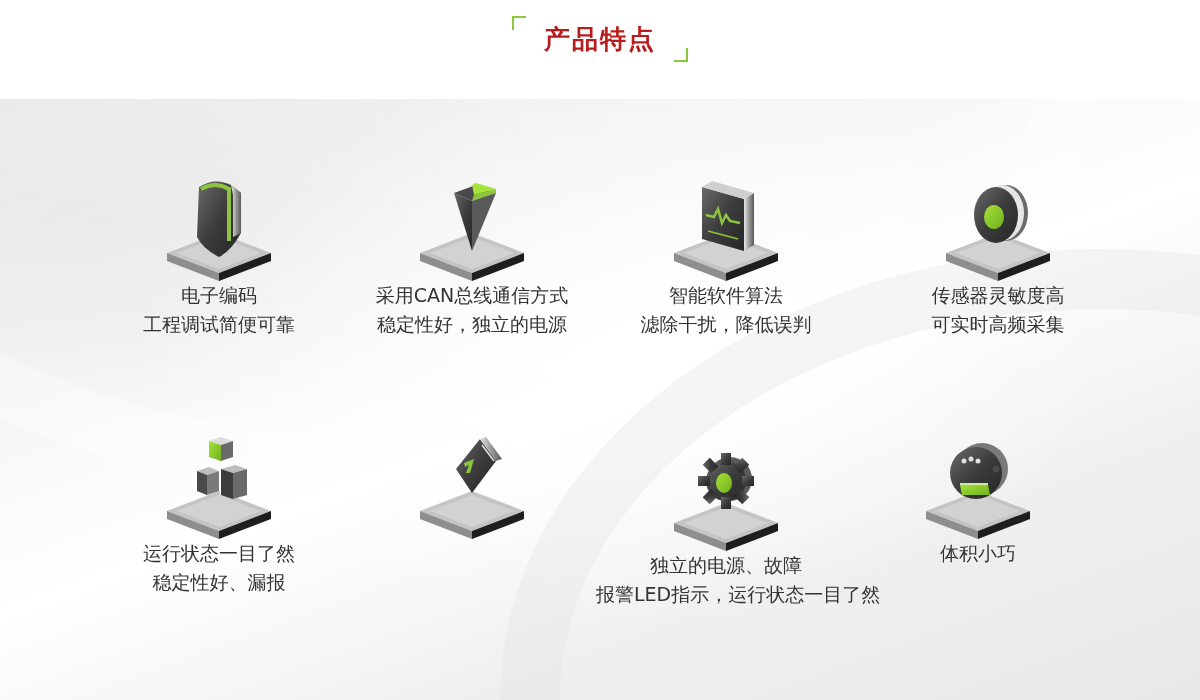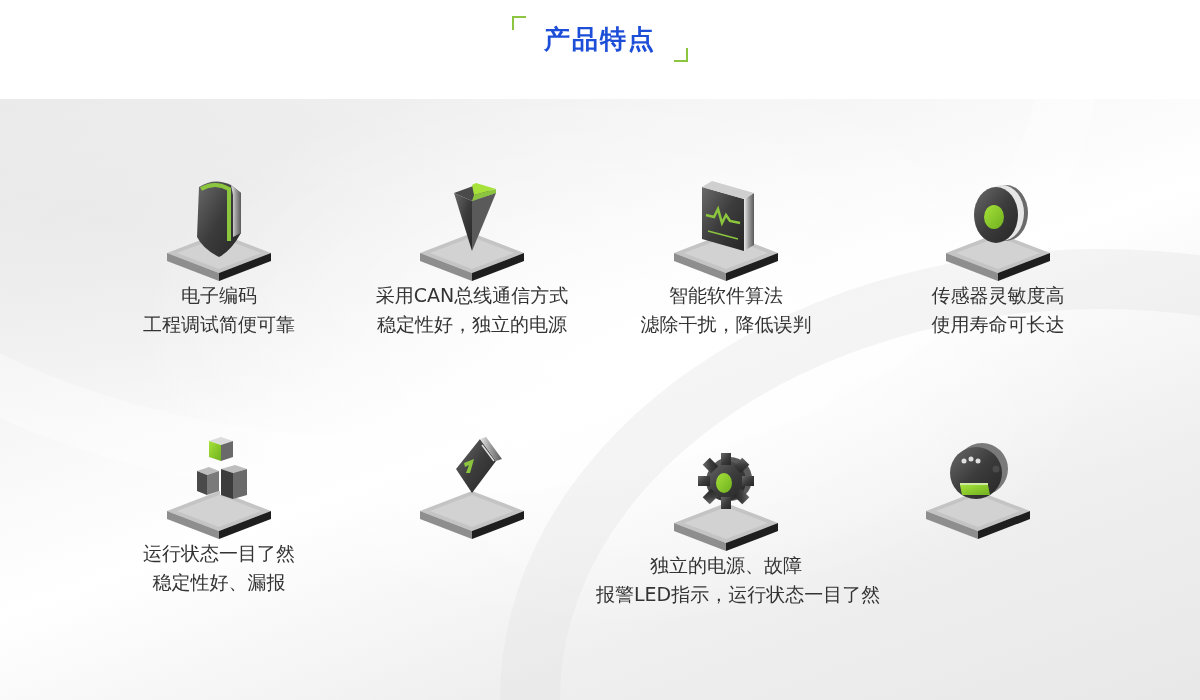--- a/index.html
+++ b/index.html
@@ -19,21 +19,21 @@
     .corner-tl {
       position: absolute; left: 0; top: 0; width: 14px; height: 14px;
       border-left: 2px solid #8cc63f; border-top: 2px solid #8cc63f;
     }
     .corner-br {
       position: absolute; right: 0; bottom: 0; width: 14px; height: 14px;
       border-right: 2px solid #8cc63f; border-bottom: 2px solid #8cc63f;
     }
     .title {
       position: absolute; left: 0; top: 6px; width: 176px; text-align: center;
-      font-size: 26px; font-weight: bold; color: #1d4ed8; letter-spacing: 2px;
+      font-size: 26px; font-weight: bold; color: #b91c1c; letter-spacing: 2px;
     }
     .content {
       position: absolute; left: 0; top: 99px; width: 1200px; height: 601px;
       background:
         radial-gradient(ellipse 700px 400px at 620px 250px, rgba(255,255,255,0.95), rgba(255,255,255,0) 70%),
         radial-gradient(ellipse 900px 300px at 100px 120px, rgba(230,230,230,0.6), rgba(255,255,255,0) 70%),
         linear-gradient(160deg, #ececec 0%, #f6f6f6 30%, #ffffff 50%, #efefef 75%, #e8e8e8 100%);
       overflow: hidden;
     }
     .swoosh {
@@ -138,21 +138,21 @@
     <div class="icon-box">
       <svg width="120" height="110" viewBox="0 0 120 110">
         <use href="#base"></use>
         <ellipse cx="68" cy="42" rx="22" ry="28" fill="#6a6a6a"></ellipse>
         <ellipse cx="64" cy="42" rx="22" ry="28" fill="#e6e6e6"></ellipse>
         <ellipse cx="58" cy="44" rx="22" ry="28" fill="url(#darkGrad)"></ellipse>
         <ellipse cx="56" cy="46" rx="10" ry="12" fill="url(#greenGrad)"></ellipse>
       </svg>
     </div>
     <div class="line">传感器灵敏度高</div>
-    <div class="line">使用寿命可长达</div>
+    <div class="line">可实时高频采集</div>
   </div>
 
   <div class="feature" style="left:89px; top:330px;">
     <div class="icon-box">
       <svg width="120" height="110" viewBox="0 0 120 110">
         <use href="#base"></use>
         <line x1="62" y1="40" x2="62" y2="66" stroke="#ffffff" stroke-width="2"></line>
         <polygon points="50,12 62,8 74,12 62,16" fill="#dcdcdc"></polygon>
         <polygon points="50,12 62,16 62,32 50,28" fill="url(#greenGrad)"></polygon>
         <polygon points="62,16 74,12 74,28 62,32" fill="#6a6a6a"></polygon>
@@ -213,14 +213,15 @@
         <ellipse cx="64" cy="40" rx="26" ry="26" fill="#7a7a7a"></ellipse>
         <ellipse cx="58" cy="44" rx="26" ry="26" fill="url(#darkGrad)"></ellipse>
         <circle cx="46" cy="32" r="2.5" fill="#e0e0e0"></circle>
         <circle cx="53" cy="30" r="2.5" fill="#e0e0e0"></circle>
         <circle cx="60" cy="32" r="2.5" fill="#e0e0e0"></circle>
         <circle cx="78" cy="40" r="3.5" fill="#4a4a4a"></circle>
         <polygon points="42,56 70,56 72,66 44,66" fill="url(#greenGrad)"></polygon>
         <polygon points="42,54 70,54 70,56 42,56" fill="#cfe9a0"></polygon>
       </svg>
     </div>
+    <div class="line">体积小巧</div>
   </div>
 </div>
 
 </body></html>

